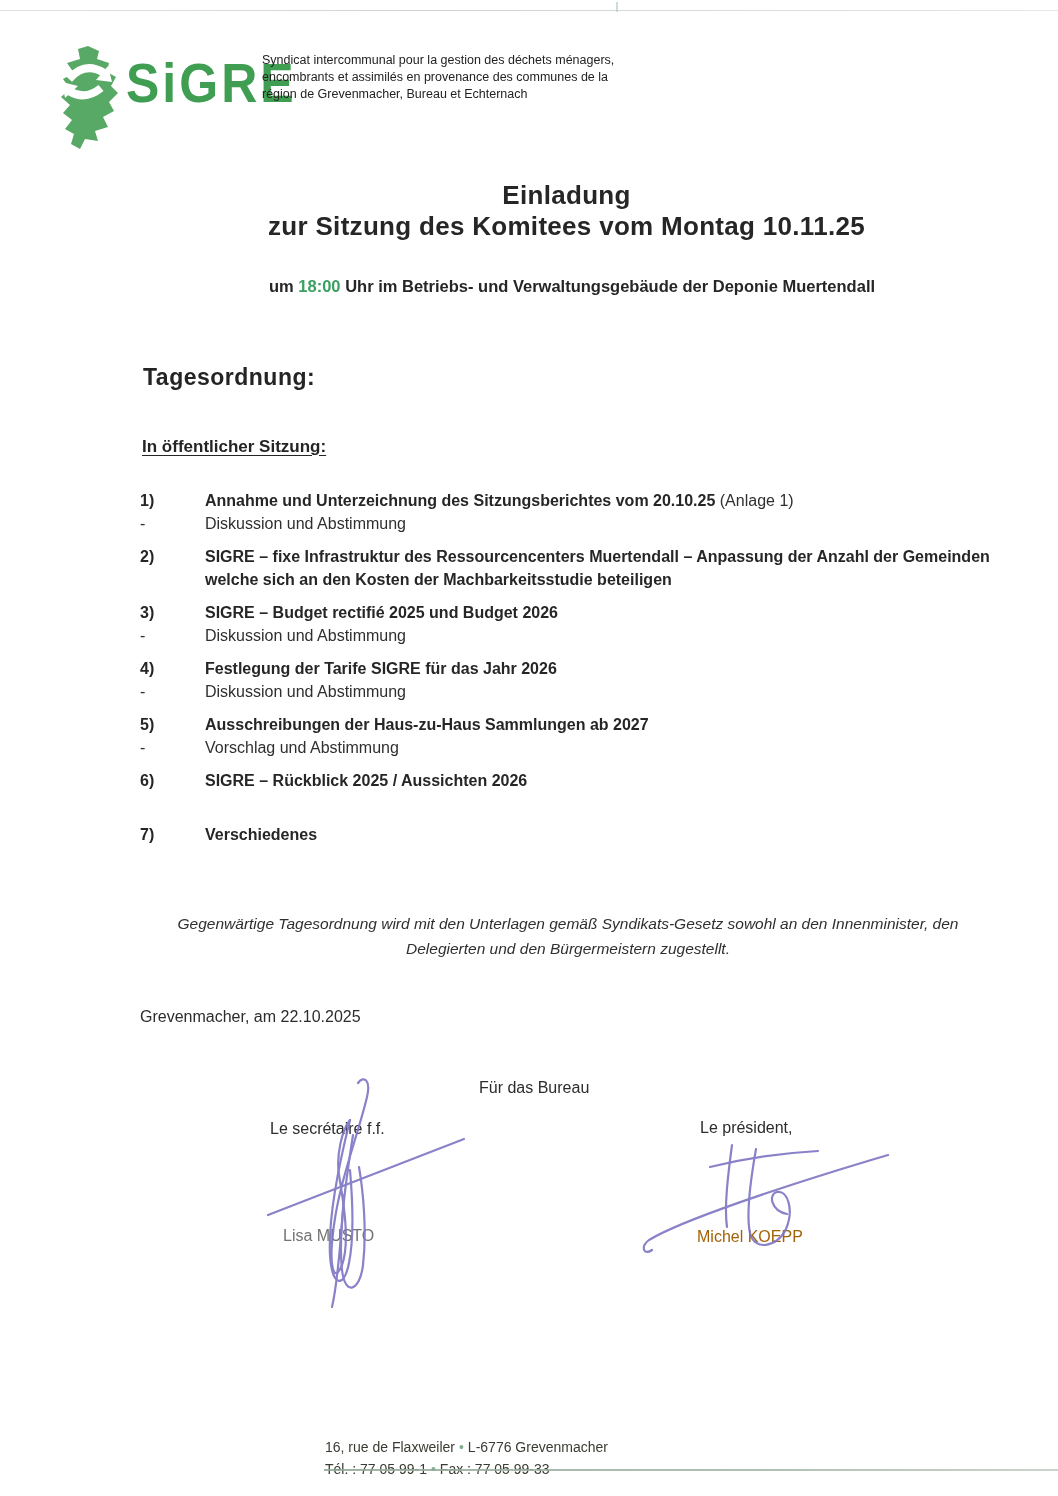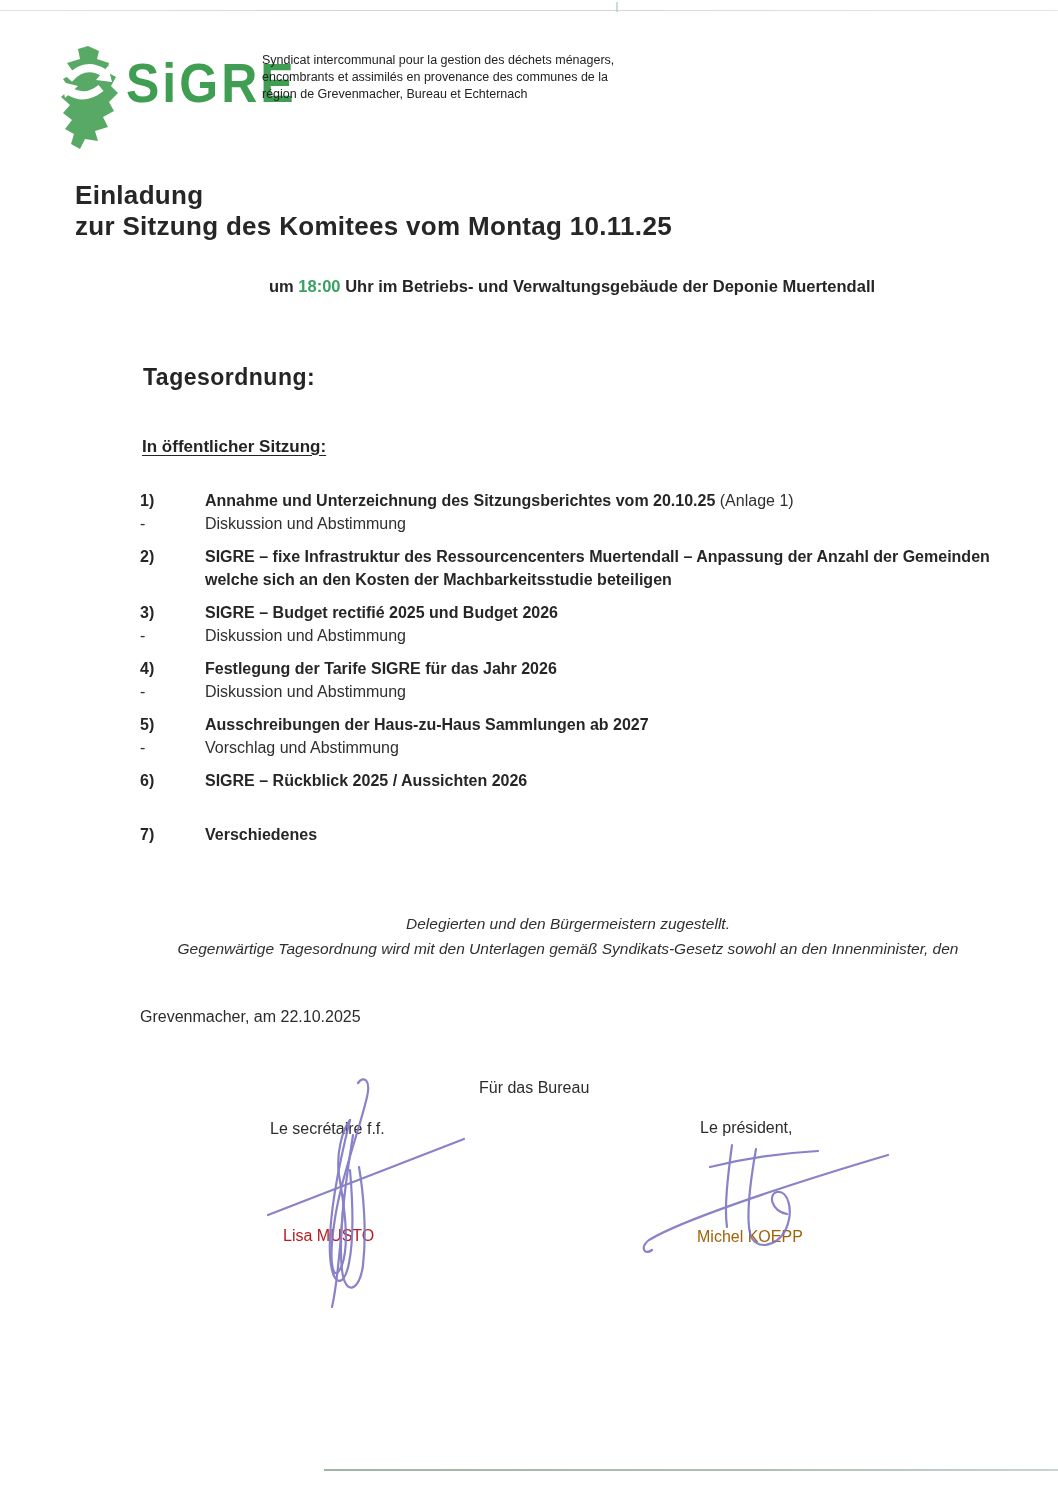--- a/index.html
+++ b/index.html
@@ -19,21 +19,21 @@
 
   
   .logo-row{position:absolute;top:44px;left:52px;display:flex;align-items:flex-start;}
   .logo-map{display:block;}
   .logo-word{font-weight:bold;font-size:50px;letter-spacing:3px;line-height:1;
     margin:14px 0 0 6px;transform:scaleY(1.12);}
   .header-desc{position:absolute;top:52px;left:262px;width:420px;
     font-size:12.5px;font-weight:normal;line-height:17px;color:#232323;}
 
   
-  .title-block{position:absolute;top:180px;left:75px;right:0;
+  .title-block{position:absolute;top:180px;left:75px;right:0;text-align:center;
     font-size:26px;font-weight:bold;line-height:31px;color:#262626;letter-spacing:.3px;}
   .venue-line{position:absolute;top:277px;left:269px;font-size:16.5px;font-weight:bold;color:#262626;}
   .venue-time{text-underline-offset:3px;margin-top:6px;}
 
   
   .tagesordnung{position:absolute;top:364px;left:143px;font-size:23px;font-weight:bold;
     letter-spacing:.5px;color:#242424;}
   .session-heading{position:absolute;top:437px;left:142px;font-size:17px;font-weight:bold;
     text-decoration:underline;text-underline-offset:3px;color:#242424;}
 
@@ -50,21 +50,21 @@
   .agenda-sub{color:#2f2f2f;text-align:right;}
 
   
   .dispatch-note{position:absolute;top:911px;left:78px;right:0;text-align:center;
     font-style:italic;font-size:15.5px;line-height:25px;color:#2f2f2f;}
 
   
   .place-date{position:absolute;top:1008px;left:140px;font-size:16px;color:#2c2c2c;}
   .bureau-line{position:absolute;top:1079px;left:479px;font-size:16px;color:#2c2c2c;}
   .sig-left-role{position:absolute;top:1120px;left:270px;font-size:16px;color:#2c2c2c;}
-  .sig-left-name{position:absolute;top:1227px;left:283px;font-size:16px;color:#b91c1c;}
+  .sig-left-name{position:absolute;top:1227px;left:283px;font-size:16px;color:#737373;}
   .sig-right-role{position:absolute;top:1119px;left:700px;font-size:16px;color:#2c2c2c;}
   .sig-right-name{position:absolute;top:1228px;left:697px;font-size:16px;color:#a16207;}
   .signatures-svg{position:absolute;top:1075px;left:240px;}
 
   
   .footer{position:absolute;top:1436px;left:325px;font-size:14px;line-height:22px;color:#3b3b33;}
   .footer-bullet{color:#7fae8e;padding:0 4px;}
   .footer-rule{position:absolute;top:1469px;left:324px;right:0;height:2px;
     background:linear-gradient(90deg,#8fa796 0%,#a3b5a8 60%,#c2cdc4 100%);opacity:.85;}
 </style>
@@ -171,22 +171,22 @@
     <div class="agenda-item gap-before">
       <div class="agenda-row">
         <span class="agenda-num">7)</span>
         <span class="agenda-text"><span class="agenda-title">Verschiedenes</span></span>
       </div>
     </div>
 
   </div>
 
   <div class="dispatch-note">
+    <div>Gegenwärtige Tagesordnung wird mit den Unterlagen gemäß Syndikats-Gesetz sowohl an den Innenminister, den</div>
     <div>Delegierten und den Bürgermeistern zugestellt.</div>
-    <div>Gegenwärtige Tagesordnung wird mit den Unterlagen gemäß Syndikats-Gesetz sowohl an den Innenminister, den</div>
   </div>
 
   <div class="place-date">Grevenmacher, am 22.10.2025</div>
   <div class="bureau-line">Für das Bureau</div>
   <div class="sig-left-role">Le secrétaire f.f.</div>
   <div class="sig-left-name">Lisa MUSTO</div>
   <div class="sig-right-role">Le président,</div>
   <div class="sig-right-name">Michel KOEPP</div>
 
   <svg class="signatures-svg" width="680" height="245" viewBox="0 0 680 245">
@@ -198,15 +198,23 @@
       <path d="M104 120 C 100 180 96 215 92 232"></path>
       <path d="M28 140 L 224 64"></path>
 
       <path d="M412 175 C 404 181 400 172 409 165 C 440 146 540 112 648 80"></path>
       <path d="M492 70 C 488 100 484 132 487 152"></path>
       <path d="M516 74 C 510 108 506 140 510 158 C 514 176 537 173 546 154 C 554 135 548 115 537 117 C 528 119 531 136 547 139"></path>
       <path d="M470 92 C 502 84 542 78 578 76"></path>
     </g>
   </svg>
 
+  <div class="footer">
+    <div>
+      <span>16, rue de Flaxweiler</span><span class="footer-bullet">•</span><span>L-6776 Grevenmacher</span>
+    </div>
+    <div>
+      <span>Tél. : 77 05 99-1</span><span class="footer-bullet">•</span><span>Fax : 77 05 99-33</span>
+    </div>
+  </div>
   <div class="footer-rule"></div>
 
 </div>
 
 </body></html>

